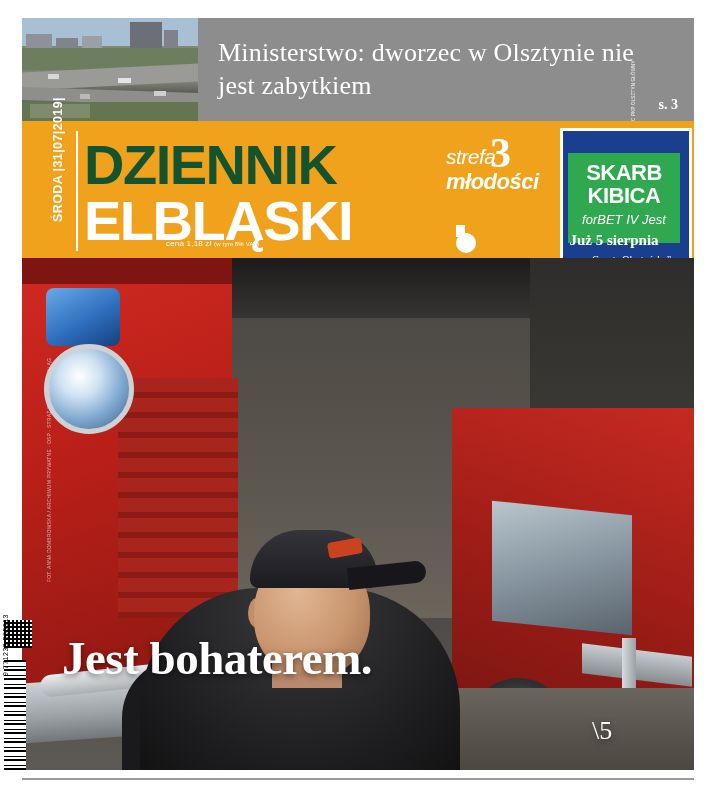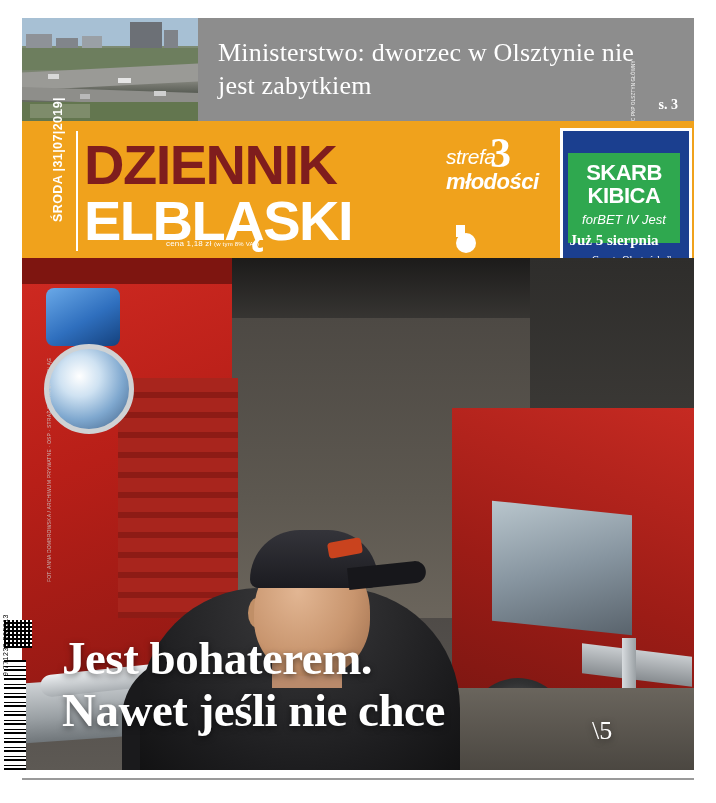--- a/index.html
+++ b/index.html
@@ -98,21 +98,21 @@
     font-family: "Liberation Sans", sans-serif;
     font-size: 12.5px;
     font-weight: bold;
     letter-spacing: 0.4px;
     white-space: nowrap;
   }
   .title-line1 {
     position: absolute;
     left: 62px;
     top: 16px;
-    color: #7f1d1d;
+    color: #14532d;
     font-family: "Liberation Sans", sans-serif;
     font-weight: bold;
     font-size: 56px;
     line-height: 56px;
     letter-spacing: -1.5px;
   }
   .title-line2 {
     position: absolute;
     left: 62px;
     top: 72px;
@@ -548,20 +548,19 @@
   <div class="mp-ear"></div>
   <div class="mp-head"></div>
   <div class="mp-cap"></div>
   <div class="mp-cap-brim"></div>
   <div class="mp-cap-logo"></div>
   <div class="photo-microtext">FOT. ANNA DOMBROWSKA / ARCHIWUM PRYWATNE · OSP · STRAŻ POŻARNA · ELBLĄG</div>
 </div>
 
 <div class="bottom-headline">
   <span>Jest bohaterem.</span><br>
-  <span>Nawet jeśli nie chce</span>
 </div>
 <div class="bottom-page">\5</div>
 
 <div class="qr"></div>
 <div class="barcode"></div>
 <div class="barcode-num">9 771233 565013</div>
 <div class="bottom-rule"></div>
 
 </body></html>

